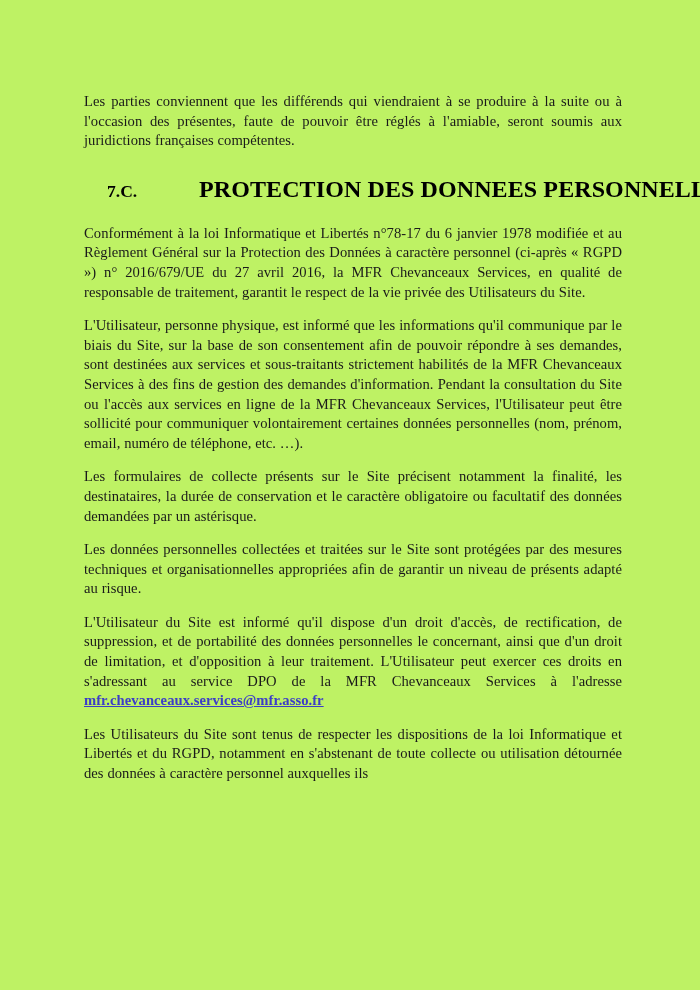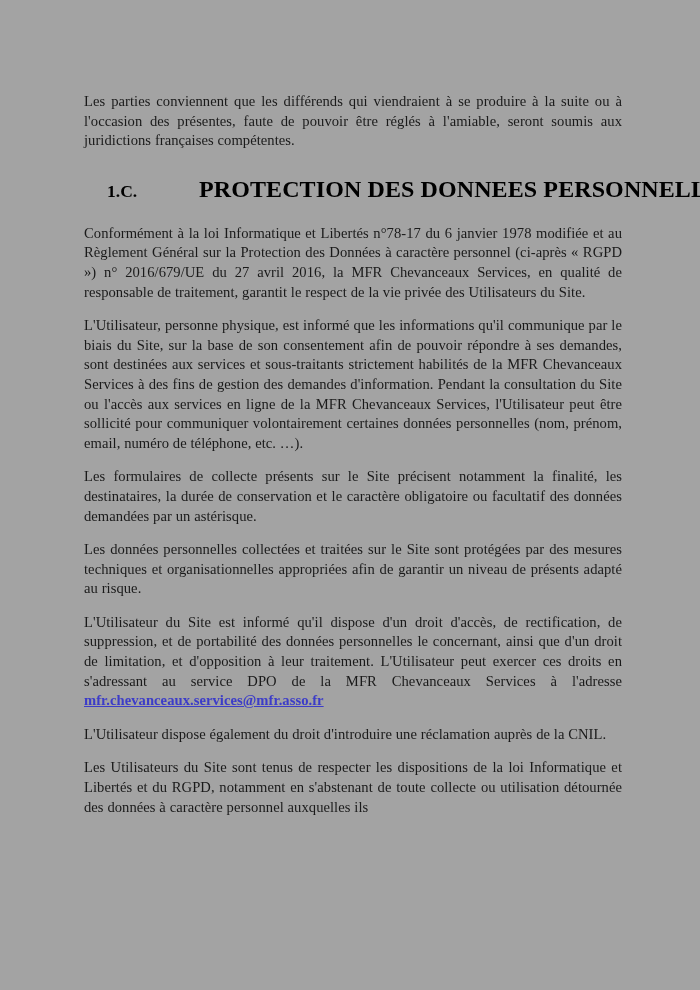--- a/index.html
+++ b/index.html
@@ -14,21 +14,21 @@
     overflow: hidden;
     font-family: "Liberation Serif", "DejaVu Serif", serif;
     color: #1a1a1a;
     -webkit-font-smoothing: antialiased;
   }
 
   .page {
     position: relative;
     width: 700px;
     height: 990px;
-    background: #a3a3a3;
+    background: #bef264;
     box-sizing: border-box;
   }
 
   .content {
     position: absolute;
     left: 84px;
     top: 92px;
     width: 538px;
   }
 
@@ -84,31 +84,30 @@
 </style>
 </head>
 <body>
 
 <div class="page">
   <div class="content">
 
     <p class="para">Les parties conviennent que les différends qui viendraient à se produire à la suite ou à l'occasion des présentes, faute de pouvoir être réglés à l'amiable, seront soumis aux juridictions françaises compétentes.</p>
 
     <h1 class="heading">
-      <span class="h-number">1.C.</span><span class="h-title">PROTECTION DES DONNEES PERSONNELLES</span>
+      <span class="h-number">7.C.</span><span class="h-title">PROTECTION DES DONNEES PERSONNELLES</span>
     </h1>
 
     <p class="para">Conformément à la loi Informatique et Libertés n°78-17 du 6 janvier 1978 modifiée et au Règlement Général sur la Protection des Données à caractère personnel (ci-après « RGPD ») n° 2016/679/UE du 27 avril 2016, la MFR Chevanceaux Services, en qualité de responsable de traitement, garantit le respect de la vie privée des Utilisateurs du Site.</p>
 
     <p class="para">L'Utilisateur, personne physique, est informé que les informations qu'il communique par le biais du Site, sur la base de son consentement afin de pouvoir répondre à ses demandes, sont destinées aux services et sous-traitants strictement habilités de la MFR Chevanceaux Services à des fins de gestion des demandes d'information. Pendant la consultation du Site ou l'accès aux services en ligne de la MFR Chevanceaux Services, l'Utilisateur peut être sollicité pour communiquer volontairement certaines données personnelles (nom, prénom, email, numéro de téléphone, etc. …).</p>
 
     <p class="para">Les formulaires de collecte présents sur le Site précisent notamment la finalité, les destinataires, la durée de conservation et le caractère obligatoire ou facultatif des données demandées par un astérisque.</p>
 
     <p class="para">Les données personnelles collectées et traitées sur le Site sont protégées par des mesures techniques et organisationnelles appropriées afin de garantir un niveau de présents adapté au risque.</p>
 
     <p class="para"><span>L'Utilisateur du Site est informé qu'il dispose d'un droit d'accès, de rectification, de suppression, et de portabilité des données personnelles le concernant, ainsi que d'un droit de limitation, et d'opposition à leur traitement. L'Utilisateur peut exercer ces droits en s'adressant au service DPO de la MFR Chevanceaux Services à l'adresse </span><a class="maillink" href="#">mfr.chevanceaux.services@mfr.asso.fr</a></p>
 
-    <p class="para">L'Utilisateur dispose également du droit d'introduire une réclamation auprès de la CNIL.</p>
 
     <p class="para">Les Utilisateurs du Site sont tenus de respecter les dispositions de la loi Informatique et Libertés et du RGPD, notamment en s'abstenant de toute collecte ou utilisation détournée des données à caractère personnel auxquelles ils</p>
 
   </div>
 </div>
 
 </body></html>

